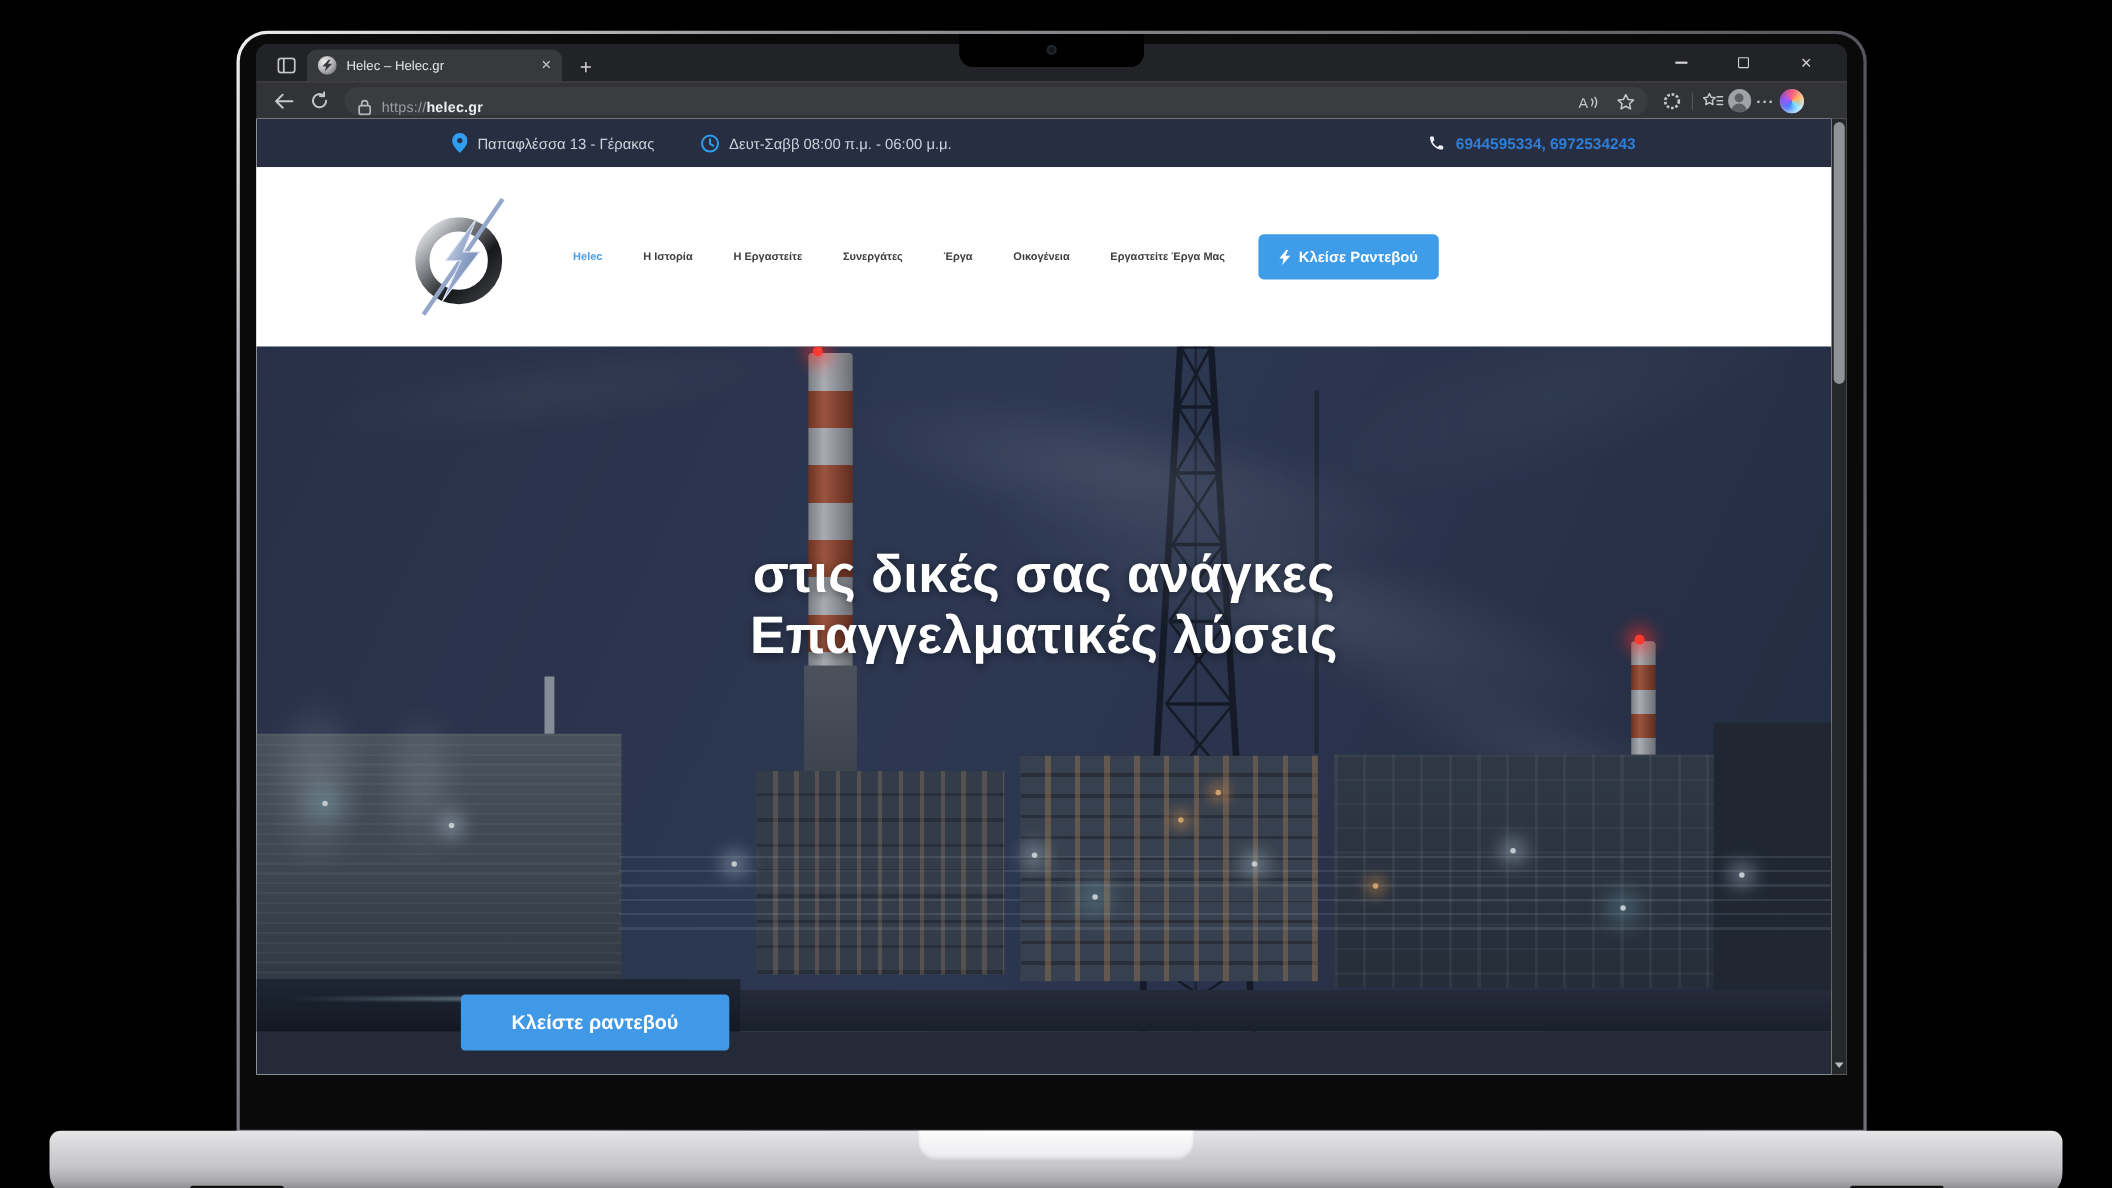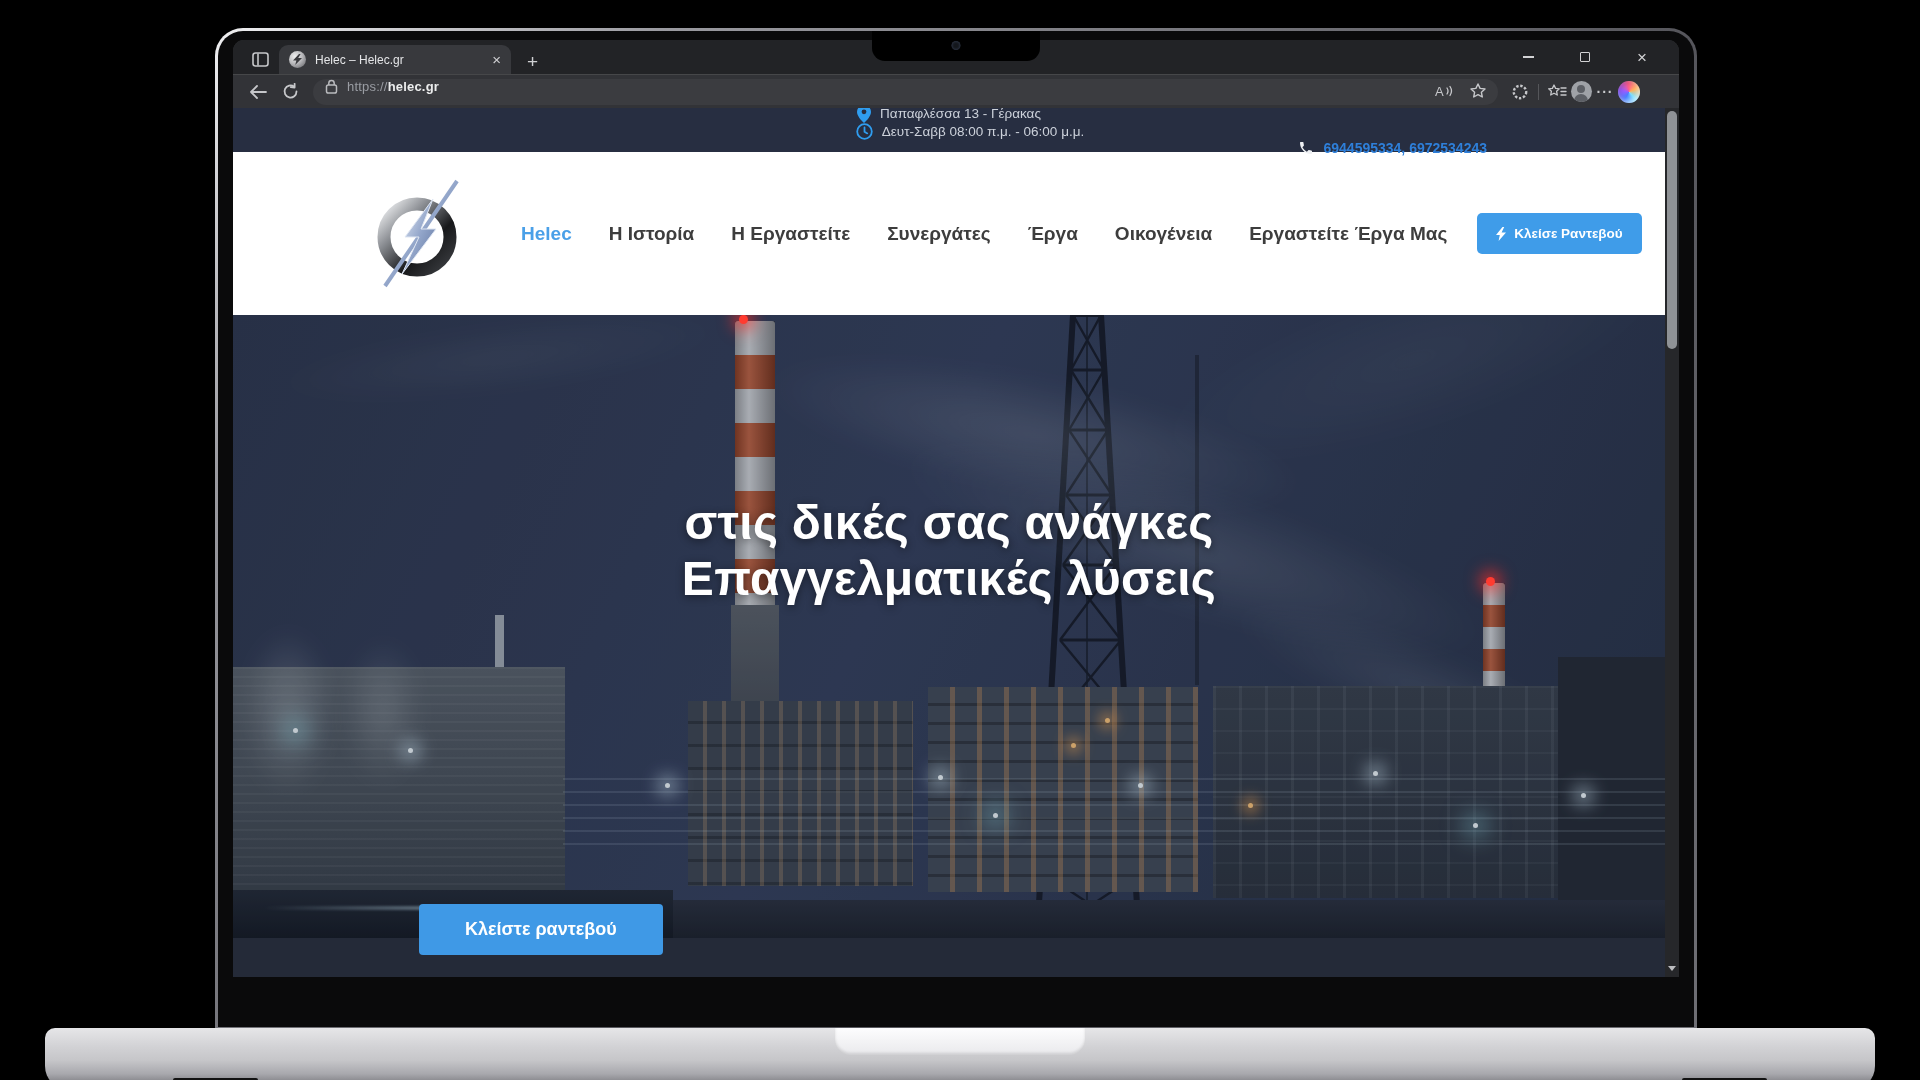--- a/index.html
+++ b/index.html
@@ -45,21 +45,21 @@
   .win-controls { margin-left:auto; display:flex; align-items:center; gap:27px; height:100%; padding-right:22px; }
   .wc { width:30px; height:100%; display:flex; align-items:center; justify-content:center; color:#d2d2d4; }
   .wc-min-bar { width:11px; height:1.6px; background:#d2d2d4; }
   .wc-max-box { width:10px; height:10px; border:1.6px solid #d2d2d4; border-radius:1px; }
   .wc-close { font-size:17px; line-height:1; }
 
   .toolbar { height:34px; background:#323337; border-top:1px solid #464749; display:flex;
     align-items:center; padding:0 10px 0 12px; flex:0 0 auto; }
   .navbtn { width:26px; height:26px; display:flex; align-items:center; justify-content:center; margin-right:6px; }
   .urlpill { flex:1 1 auto; height:26px; background:#3b3c40; border-radius:14px; display:flex;
-    align-items:flex-start; padding:0 8px 0 12px; margin:0 10px 0 4px; max-width:1185px; }
+    align-items:flex-end; padding:0 8px 0 12px; margin:0 10px 0 4px; max-width:1185px; }
   .url-text { font-size:13px; margin-left:9px; letter-spacing:.2px; }
   .url-scheme { color:#9a9da3; } .url-host { color:#eceded; font-weight:bold; }
   .pill-right { margin-left:auto; display:flex; align-items:center; gap:10px; }
   .tb-icon { width:24px; height:24px; display:flex; align-items:center; justify-content:center; }
   .tb-divider { width:1px; height:16px; background:#55565a; margin:0 6px; }
   .avatar { width:21px; height:21px; border-radius:50%; background:#9fa2a7; position:relative; overflow:hidden; }
   .avatar::before { content:""; position:absolute; left:50%; top:4px; transform:translateX(-50%);
     width:8px; height:8px; border-radius:50%; background:#5c5f65; }
   .avatar::after { content:""; position:absolute; left:50%; top:13px; transform:translateX(-50%);
     width:14px; height:9px; border-radius:7px 7px 0 0; background:#5c5f65; }
@@ -73,31 +73,31 @@
   .page { position:relative; width:1432px; height:100%; overflow:hidden; background:#fff; }
   .scrollbar { width:14px; background:#26272a; position:relative; flex:0 0 auto; }
   .thumb { position:absolute; left:2px; top:3px; width:10px; height:238px; background:#8f9296; border-radius:6px; }
   .sb-down { position:absolute; left:0; bottom:2px; width:14px; height:14px; display:flex;
     align-items:center; justify-content:center; }
   .sb-down::before { content:""; border-left:4px solid transparent; border-right:4px solid transparent;
     border-top:5px solid #bcbdc0; }
 
   
   .topbar { height:44px; background:#272e41; display:flex; align-items:center; }
-  .topbar-inner { width:1076px; margin:0 auto; display:flex; align-items:center;flex-direction:column; }
+  .topbar-inner { width:1076px; margin:0 auto; display:flex; align-items:center; }
   .tb-item { display:flex; align-items:center; gap:9px; font-size:13.5px; color:#ccd1da; }
   .tb-item.hours { margin-left:42px; }
   .tb-item.phones { margin-left:auto; color:#2e7fd9; font-weight:bold; font-size:14px; }
 
   
   .navbar { height:163px; background:#fff; display:flex; align-items:center; }
   .nav-inner { width:1160px; margin:0 auto; display:flex; align-items:center; }
   .logo { width:100px; height:110px; flex:0 0 auto; }
   .menu { display:flex; align-items:center; gap:37px; margin-left:52px; }
-  .menu-item { font-size:19px; font-weight:bold; color:#3d3d3d; white-space:nowrap; cursor:default;text-align:right; }
+  .menu-item { font-size:10px; font-weight:bold; color:#3d3d3d; white-space:nowrap; cursor:default;text-align:right; }
   .menu-item.active { color:#4aa0e8; }
   .nav-cta { margin-left:30px; background:#3f9ce9; color:#fff; font-size:13.5px; font-weight:bold;
     padding:13px 19px; border-radius:5px; display:flex; align-items:center; gap:8px; border:none;
     white-space:nowrap; }
 
   
   .hero { position:relative; height:623px; overflow:hidden;
     background:linear-gradient(115deg,#2e3850 0%,#35415f 45%,#283349 100%); }
   .wisp { position:absolute; border-radius:50%; filter:blur(9px); background:
     radial-gradient(ellipse at center,rgba(225,235,240,.55) 0%,rgba(225,235,240,0) 70%); }

